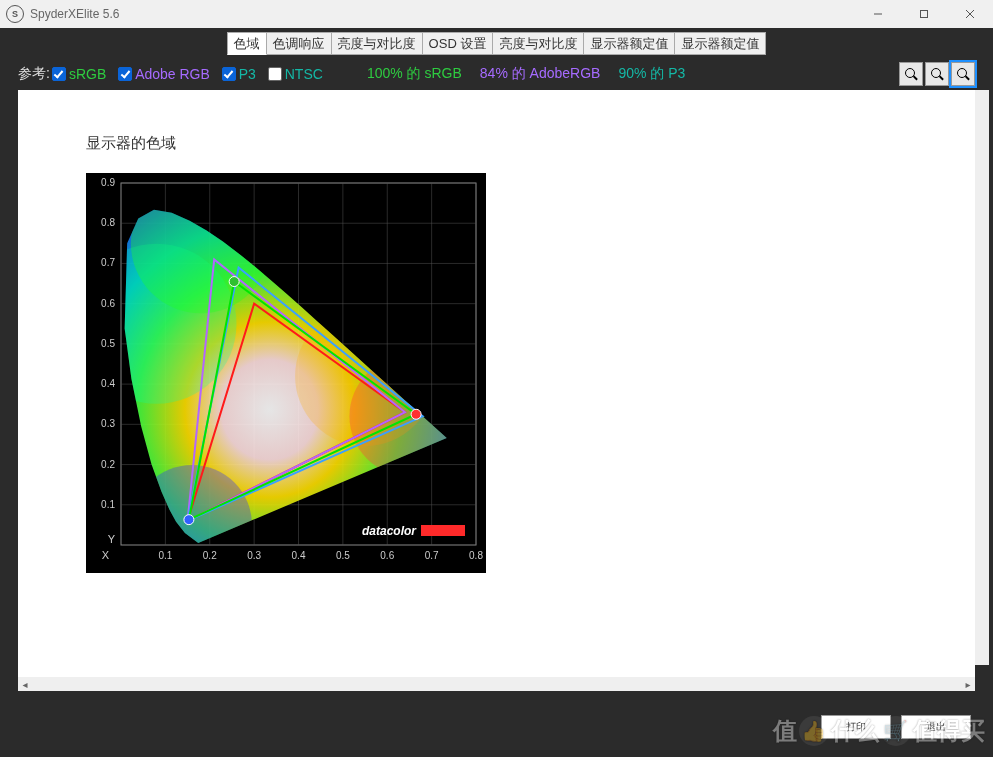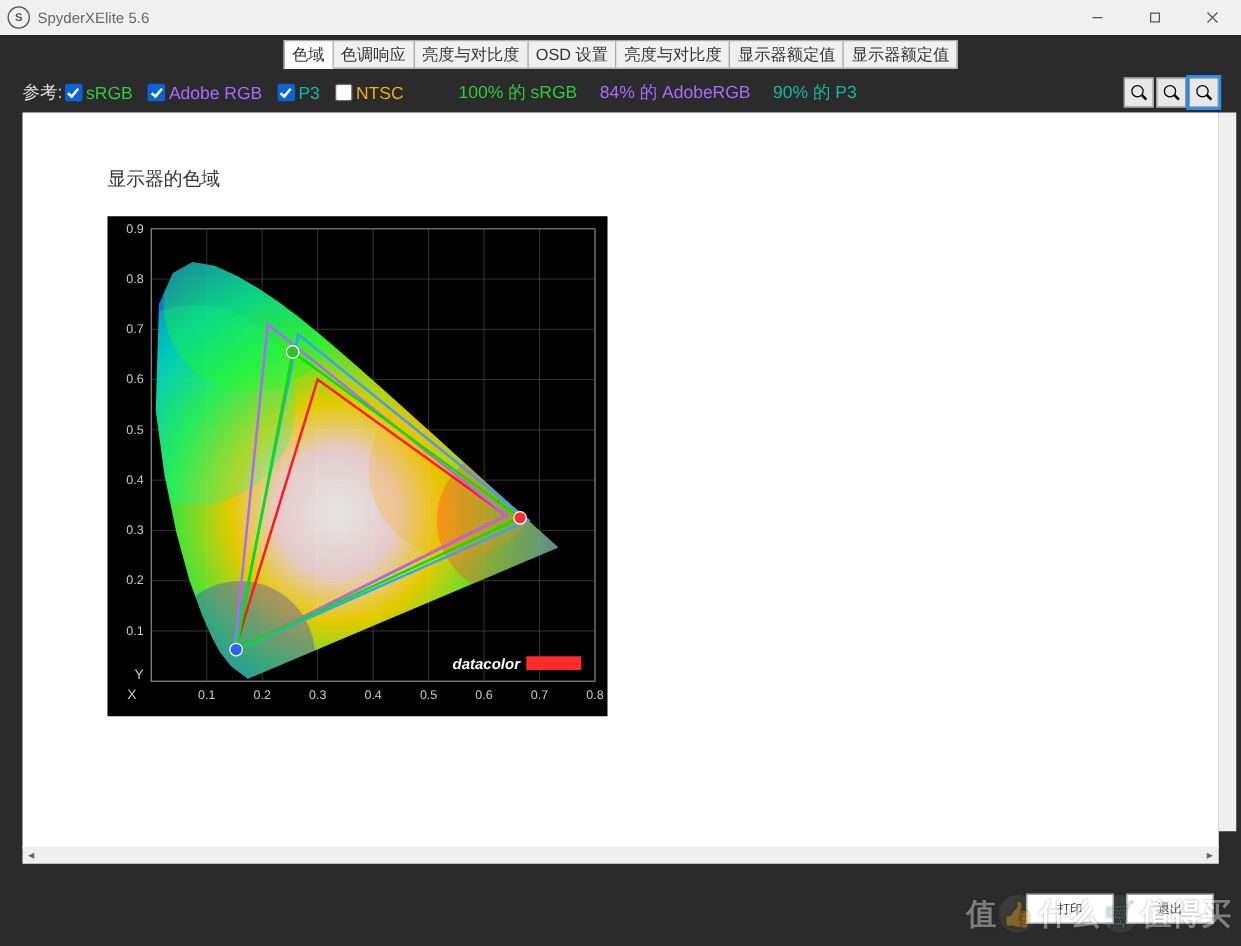--- a/index.html
+++ b/index.html
@@ -105,21 +105,21 @@
     left: 3.5px; top: 0.5px;
     width: 3px; height: 7px;
     border: solid #fff;
     border-width: 0 2px 2px 0;
     transform: rotate(40deg);
   }
   .chk-label { vertical-align: middle; margin-right: 4px; text-align: right; }
   .lbl-srgb   { color: #2ecc40; }
   .lbl-adobe  { color: #a66bff; }
   .lbl-p3     { color: #14b8a6; }
-  .lbl-ntsc   { color: #eab308; }
+  .lbl-ntsc   { color: #14b8a6; }
   .toolbar .gap { flex: 0 0 40px; }
   .toolbar .grow { flex: 1; }
   .zoom-btn {
     width: 22px; height: 22px;
     border: 1px solid #999;
     background: #e8e8e8;
     display: flex; align-items: center; justify-content: center;
     margin-left: 2px;
   }
   .zoom-btn.active {

